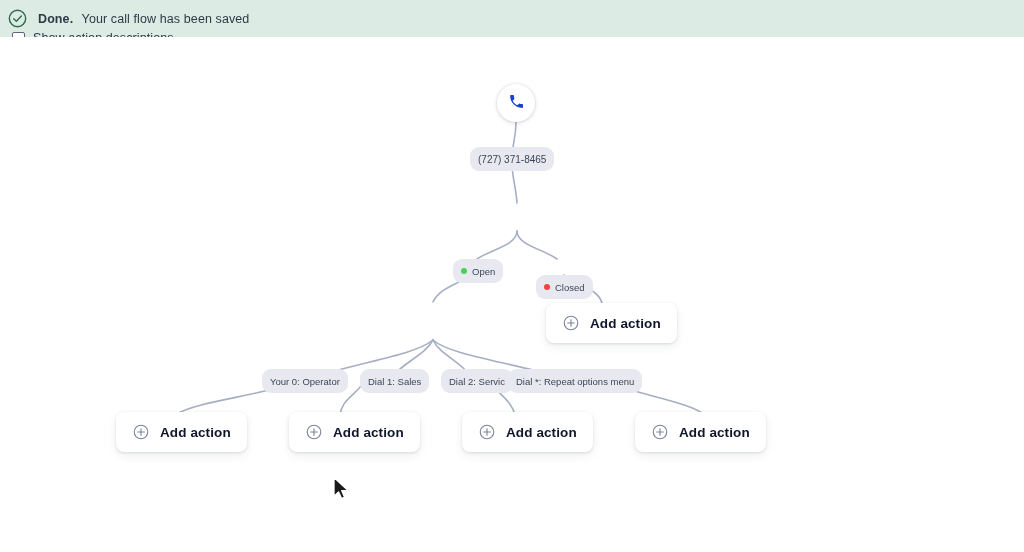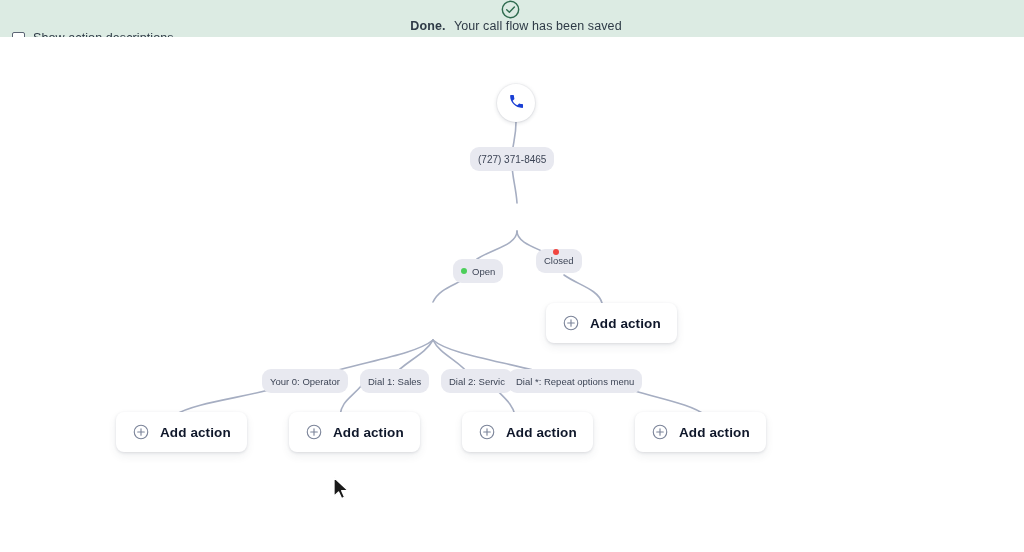--- a/index.html
+++ b/index.html
@@ -21,21 +21,20 @@
     position: absolute;
     left: 0;
     top: 0;
     width: 1024px;
     height: 37px;
     background: #dcebe3;
     display: flex;
     align-items: center;
     padding-left: 8px;
     box-sizing: border-box;
-    flex-direction: column;
   }
   #banner .check-icon {
     width: 19px;
     height: 19px;
     flex: 0 0 19px;
     margin-right: 11px;
   }
   #banner .msg {
     font-size: 12.5px;
     color: #2e3a46;
@@ -227,21 +226,21 @@
   <div class="pill number" style="left:470px; top:110px;">
     <span>(727) 371-8465</span>
   </div>
 
 
   <div class="pill" style="left:453px; top:222px;">
     <span class="dot" style="background:#4ccf5a;"></span>
     <span>Open</span>
   </div>
 
-  <div class="pill" style="left:536px; top:212px;flex-direction:column;">
+  <div class="pill" style="left:536px; top:238px;">
     <span class="dot" style="background:#f0443e;"></span>
     <span>Closed</span>
   </div>
 
 
   <div class="node card add" style="left:546px; top:266px;">
     <span class="card-icon">
       <svg viewBox="0 0 24 24" width="18" height="18">
         <circle cx="12" cy="12" r="9" fill="none" stroke="#7b8499" stroke-width="1.5"></circle>
         <path d="M12 7.6v8.8M7.6 12h8.8" stroke="#7b8499" stroke-width="1.5" stroke-linecap="round"></path>

